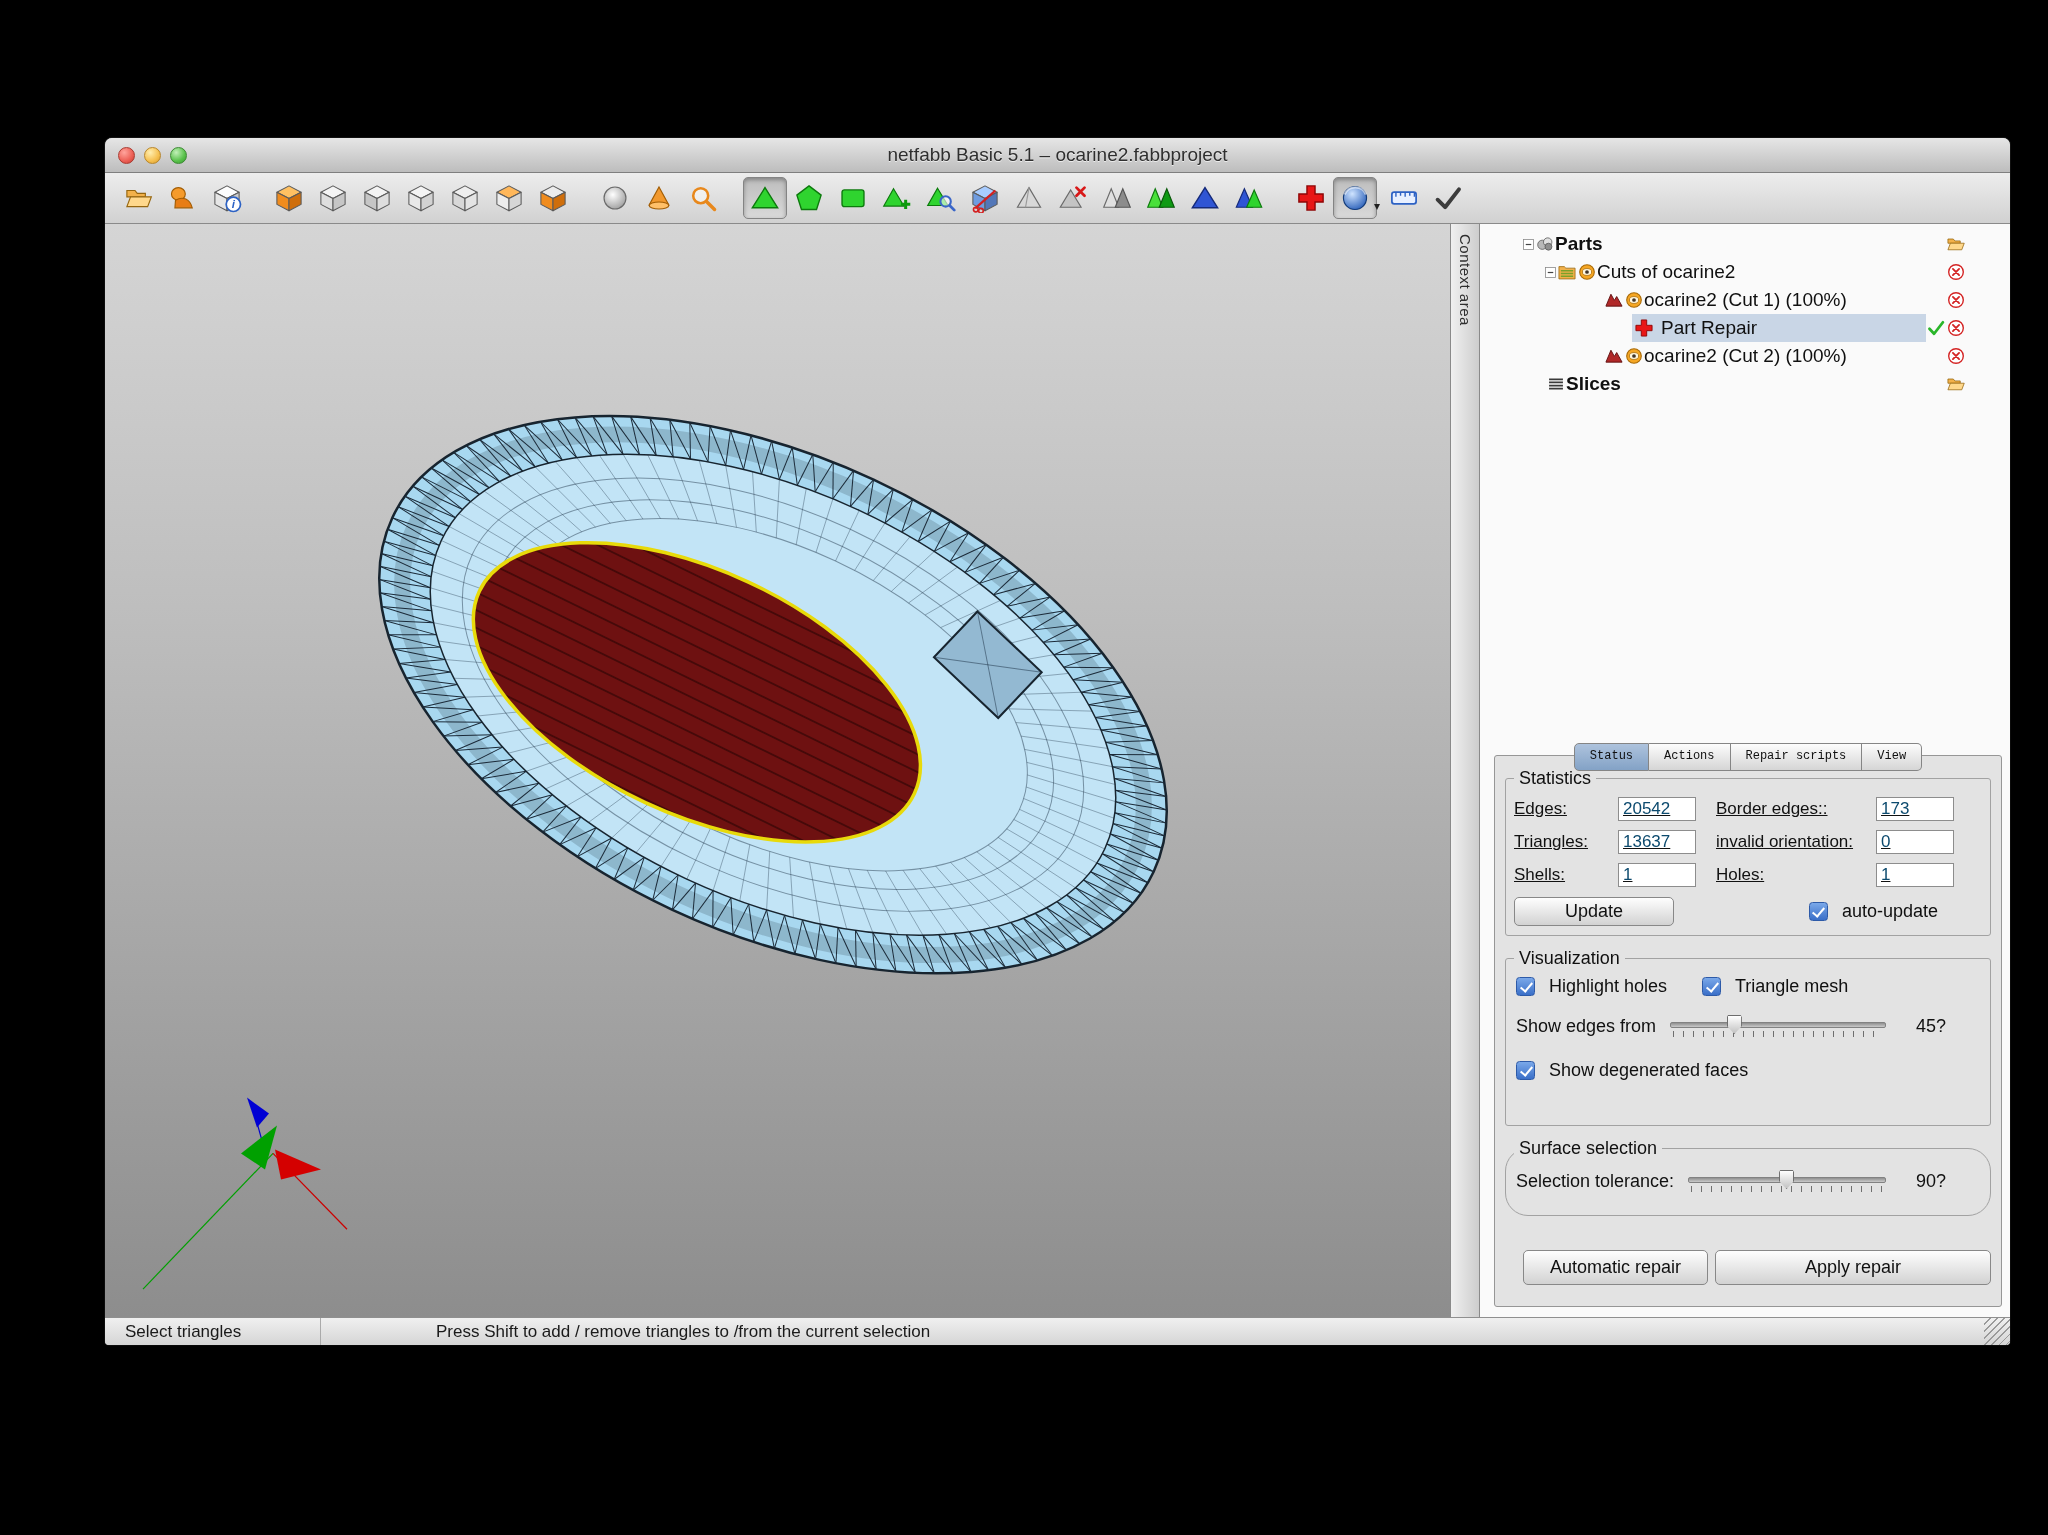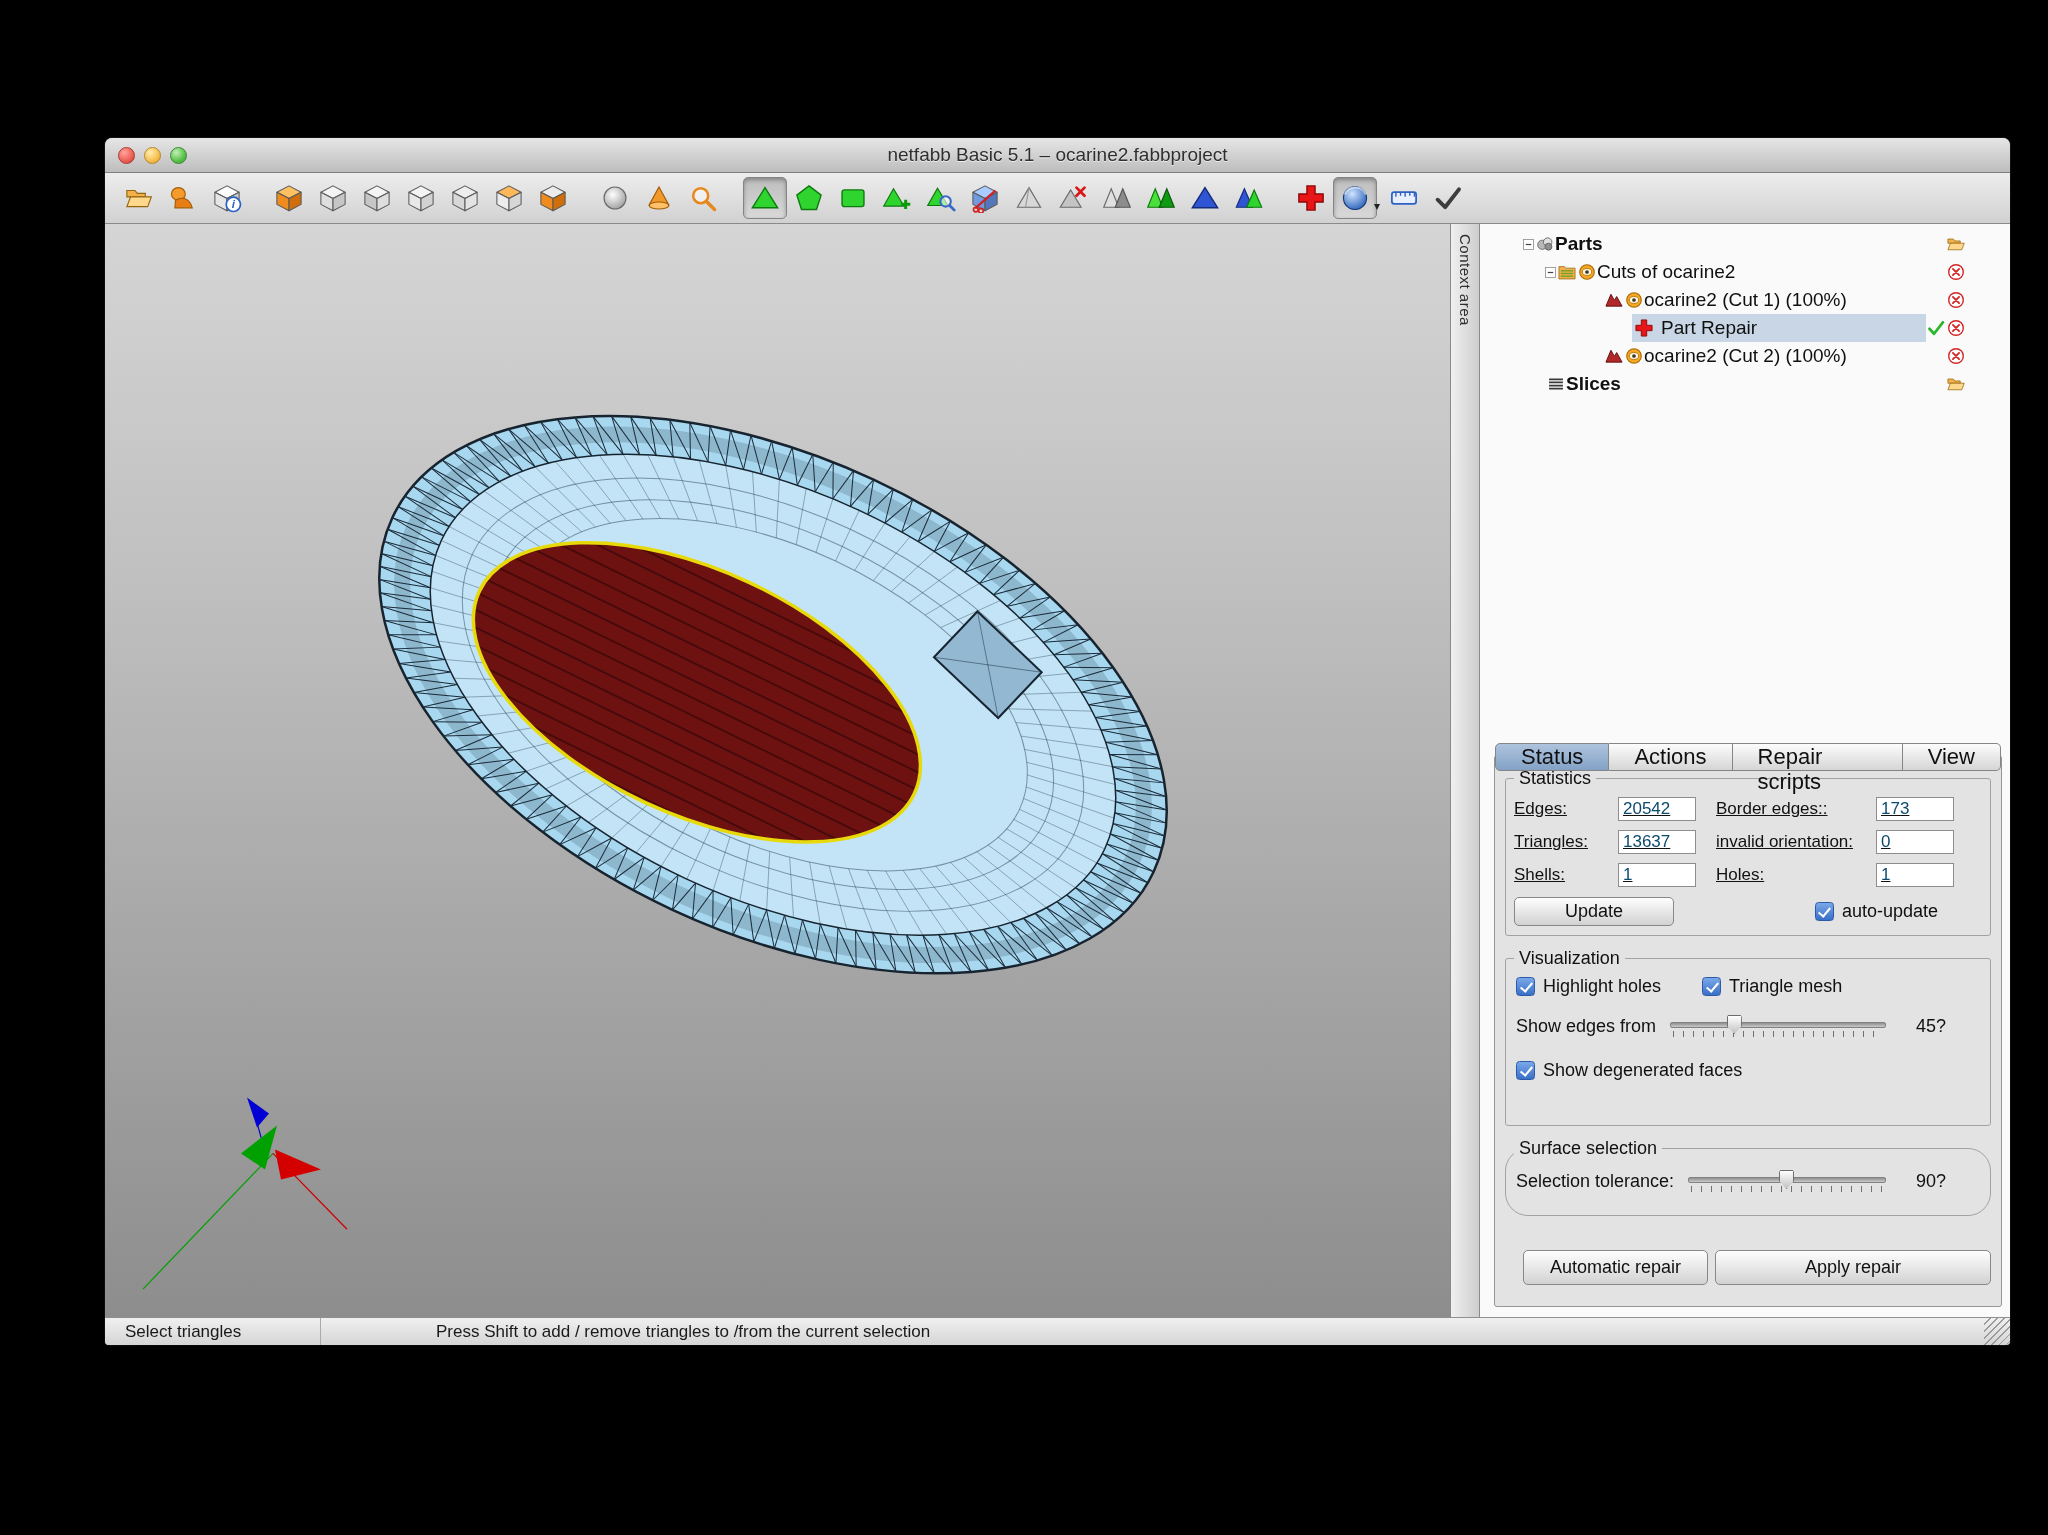--- a/index.html
+++ b/index.html
@@ -50,41 +50,41 @@
   .ticon svg{width:20px;height:20px;}
   .ticon.sm{width:13px;height:13px;}
   .ticon.sm svg{width:13px;height:13px;}
   .spacer{flex:1;}
   .selwrap{flex:1;display:flex;align-items:center;gap:7px;background:#c9d6e6;height:100%;padding-left:2px;}
 
   
   .frame{position:absolute;left:14px;right:8px;top:531px;height:552px;background:#e3e3e3;
     border:1px solid #969696;border-radius:3px;box-sizing:border-box;}
   .tabs{position:absolute;top:-13px;left:0;right:0;display:flex;justify-content:center;z-index:2;}
-  .tab{height:26px;line-height:25px;padding:0 25px;font-size:22px;color:#101010;
-    background:linear-gradient(#fcfcfc,#d5d5d5);border:1px solid #858585;border-left:none;cursor:default;}
+  .tab{height:26px;line-height:25px;padding:0 15px;font-size:12px;color:#101010;
+    background:linear-gradient(#fcfcfc,#d5d5d5);border:1px solid #858585;border-left:none;cursor:default;font-family:Liberation Mono, monospace;}
   .tab:first-child{border-left:1px solid #858585;border-radius:5px 0 0 5px;}
   .tab:last-child{border-radius:0 5px 5px 0;}
   .tab.active{background:linear-gradient(#aec3dd,#83a2c6);}
 
   .gb{position:absolute;left:10px;right:10px;border:1px solid #a2a2a2;border-radius:3px;box-sizing:border-box;}
   .gb-title{position:absolute;top:-11px;left:8px;background:#e3e3e3;padding:0 5px;font-size:18px;color:#101010;}
   .gb.stats{top:22px;height:158px;}
   .gb.viz{top:202px;height:168px;}
   .gb.surf{top:392px;height:68px;border-radius:23px;}
 
   .stats-grid{display:grid;grid-template-columns:84px 78px 140px 78px;gap:9px 20px;
     padding:18px 8px 0;align-items:center;font-size:17px;text-decoration:underline;}
   .field{height:24px;border:1px solid #8d8d8d;background:#fff;font-size:17px;font-family:inherit;
     padding:0 4px;box-sizing:border-box;width:100%;color:#0c4a6e;}
   .stats-bottom{position:absolute;left:8px;right:8px;bottom:9px;display:flex;align-items:center;justify-content:space-between;}
   .stats-bottom .check-row{margin-right:44px;}
   .mac-btn{height:29px;min-width:160px;border:1px solid #888;border-radius:5px;
     background:linear-gradient(#fefefe,#d2d2d2);font-size:18px;font-family:inherit;color:#111;}
-  .check-row{display:flex;align-items:center;gap:8px;font-size:18px;color:#101010;}
+  .check-row{display:flex;align-items:center;gap:14px;font-size:18px;color:#101010;}
   .checkbox{width:19px;height:19px;border-radius:3.5px;border:1px solid #7a7a7a;
     background:linear-gradient(#fff,#ddd);position:relative;flex:0 0 auto;box-sizing:border-box;}
   .checkbox.checked{background:linear-gradient(#7aa8e9,#3a6fc8);border-color:#2d5aa8;}
   .checkbox.checked::after{content:"";position:absolute;left:5.5px;top:1.5px;width:5px;height:10px;
     border-right:2.6px solid #fff;border-bottom:2.6px solid #fff;transform:rotate(40deg);}
 
   .viz-row1{display:flex;padding:17px 10px 0;}
   .viz-row1 .check-row:first-child{width:186px;}
   .viz-row2{display:flex;align-items:center;padding:15px 10px 0;font-size:18px;}
   .viz-row3{display:flex;padding:20px 10px 0;}

